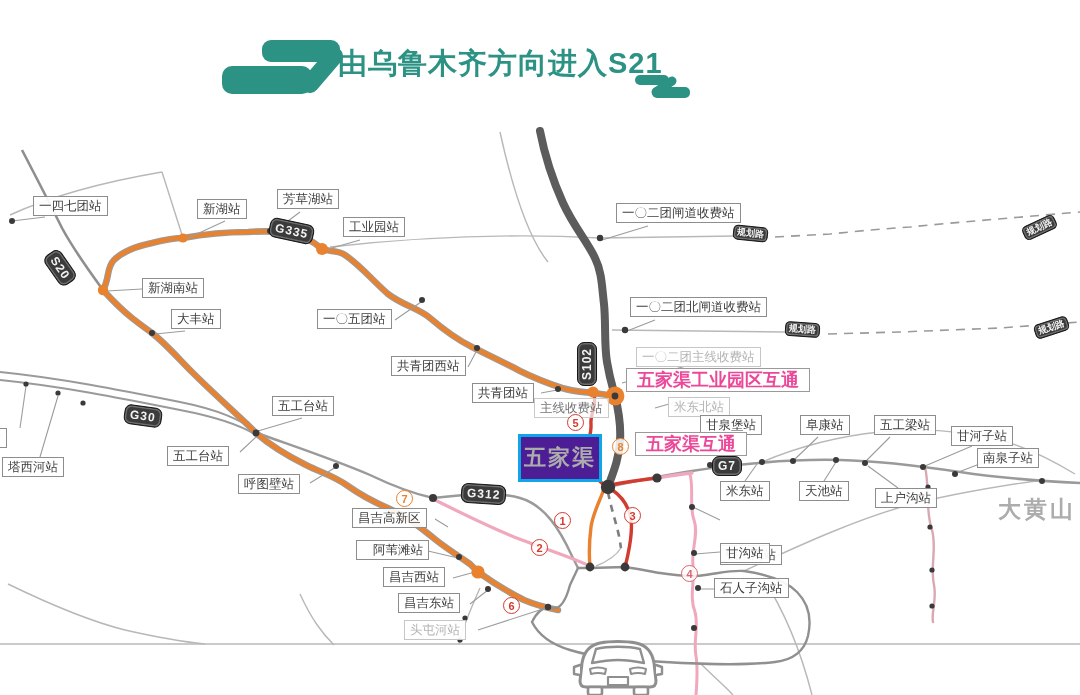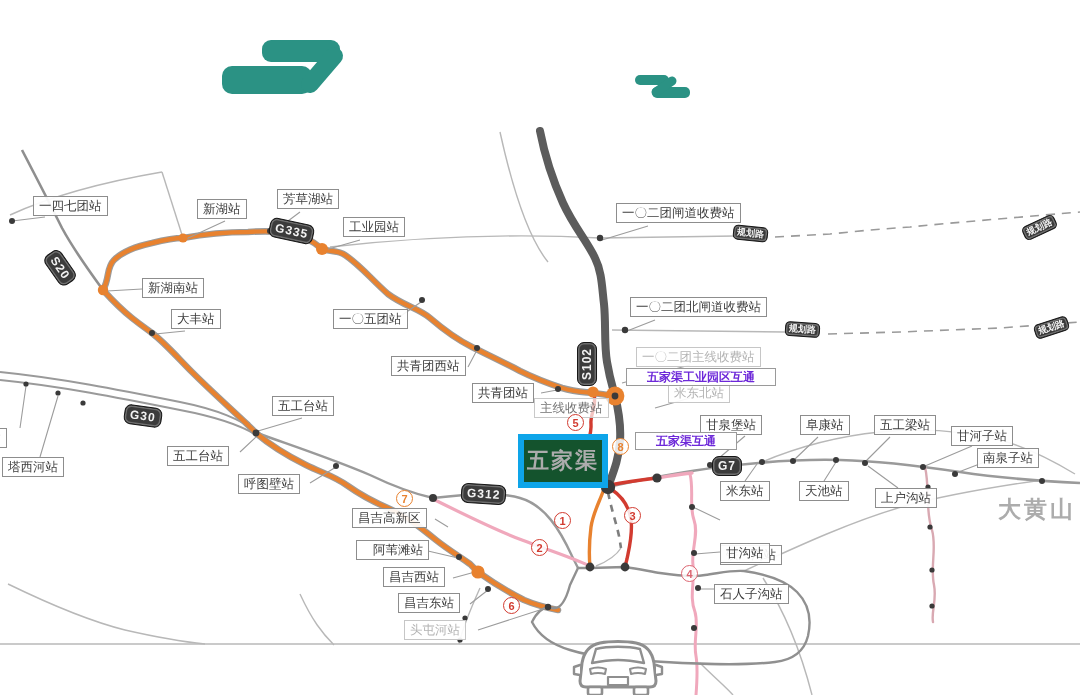--- a/index.html
+++ b/index.html
@@ -6,25 +6,25 @@
   .stage{position:relative;width:1080px;height:695px;background:#fff;overflow:hidden;
          font-family:"Liberation Sans",sans-serif;}
   svg.map{position:absolute;left:0;top:0;z-index:1;}
   .title{position:absolute;left:338px;top:44px;font-size:29px;font-weight:700;
          color:#2B9284;letter-spacing:1px;z-index:6;white-space:nowrap;}
   .lbl{position:absolute;font-family:"Liberation Serif",serif;font-size:12.5px;line-height:1;
        padding:3px 5px 2px;border:1px solid #8D8D8D;background:rgba(255,255,255,.92);
        color:#3D3D3D;white-space:nowrap;z-index:4;}
   .lbl.dim{color:#B3B3B3;border-color:#C6C6C6;}
   .lbl.orange{color:#737373;border-color:#C9C9C9;background:rgba(255,255,255,.7);margin-left:40px;}
-  .lbl.ic{font-family:"Liberation Sans",sans-serif;font-size:12px;font-weight:700;color:#6d28d9;
-          border-color:#9A9A9A;padding:2px 20px;z-index:5;background:#fff;}
+  .lbl.ic{font-family:"Liberation Sans",sans-serif;font-size:18px;font-weight:700;color:#ec4899;
+          border-color:#9A9A9A;padding:2px 10px;z-index:5;background:#fff;}
   .place{position:absolute;color:#ACACAC;font-weight:700;z-index:3;
          font-family:"Liberation Serif",serif;white-space:nowrap;}
-  .place.boxed{background:#14532d;border:6px solid #0ea5e9;display:flex;align-items:center;
+  .place.boxed{background:#4c1d95;border:3px solid #0ea5e9;display:flex;align-items:center;
                justify-content:center;}
   .badge{position:absolute;background:#3B3B3B;color:#F2F2F2;font-weight:700;font-size:12px;
          line-height:1;padding:3px 5px;border-radius:7px;border:1px solid #161616;
          box-shadow:inset 0 0 0 1.5px #6F6F6F;z-index:4;letter-spacing:1px;text-align:center;
          white-space:nowrap;}
   .badge.small{font-size:9px;padding:2px 3px;letter-spacing:0;border-radius:5px;}
   .mk{position:absolute;width:17px;height:17px;border-radius:50%;border:1.6px solid;
       display:flex;align-items:center;justify-content:center;font-size:11px;font-weight:700;
       background:rgba(255,255,255,.85);z-index:5;box-sizing:border-box;}
   .mk.red{color:#D23B30;border-color:#D23B30;}
@@ -175,67 +175,68 @@
       <rect x="222" y="66" width="90" height="28" rx="10"></rect>
       <path d="M310,84 L334,56" stroke="#2B9284" stroke-width="18" stroke-linecap="round" fill="none"></path>
     </g>
     <g fill="#2B9284">
       <rect x="635" y="75" width="34" height="10" rx="5"></rect>
       <rect x="652" y="87" width="38" height="11" rx="5"></rect>
       <path d="M656,92 L672,81" stroke="#2B9284" stroke-width="9" stroke-linecap="round" fill="none"></path>
     </g>
   </svg>
 
+  <div class="title">由乌鲁木齐方向进入S21</div>
 
   <div class="badge" style="left:42px;top:258px;transform:rotate(55deg);">S20</div>
   <div class="badge" style="left:269px;top:221px;transform:rotate(12deg);">G335</div>
   <div class="badge" style="left:565px;top:354px;transform:rotate(-90deg);">S102</div>
   <div class="badge" style="left:124px;top:406px;transform:rotate(8deg);">G30</div>
   <div class="badge" style="left:461px;top:484px;transform:rotate(4deg);">G312</div>
   <div class="badge" style="left:712px;top:456px;text-align:center;">G7</div>
   <div class="badge small" style="left:733px;top:226px;transform:rotate(6deg);">规划路</div>
   <div class="badge small" style="left:785px;top:322px;transform:rotate(4deg);">规划路</div>
   <div class="badge small" style="left:1022px;top:220px;transform:rotate(-25deg);">规划路</div>
   <div class="badge small" style="left:1034px;top:320px;transform:rotate(-18deg);">规划路</div>
 
   <div class="lbl" style="left:33px;top:196px;">一四七团站</div>
   <div class="lbl" style="left:197px;top:199px;">新湖站</div>
   <div class="lbl" style="left:277px;top:189px;">芳草湖站</div>
   <div class="lbl" style="left:343px;top:217px;">工业园站</div>
   <div class="lbl" style="left:142px;top:278px;">新湖南站</div>
   <div class="lbl" style="left:171px;top:309px;">大丰站</div>
-  <div class="lbl" style="left:317px;top:309px;margin-left:16px;">一〇五团站</div>
+  <div class="lbl" style="left:317px;top:309px;">一〇五团站</div>
   <div class="lbl" style="left:391px;top:356px;">共青团西站</div>
   <div class="lbl" style="left:472px;top:383px;">共青团站</div>
   <div class="lbl" style="left:272px;top:396px;">五工台站</div>
   <div class="lbl" style="left:167px;top:446px;">五工台站</div>
   <div class="lbl" style="left:2px;top:457px;">塔西河站</div>
   <div class="lbl" style="left:-18px;top:428px;">站</div>
   <div class="lbl" style="left:238px;top:474px;">呼图壁站</div>
   <div class="lbl" style="left:352px;top:508px;">昌吉高新区</div>
   <div class="lbl" style="left:356px;top:540px;padding-left:16px;">阿苇滩站</div>
   <div class="lbl" style="left:383px;top:567px;">昌吉西站</div>
   <div class="lbl" style="left:398px;top:593px;">昌吉东站</div>
   <div class="lbl dim" style="left:404px;top:620px;">头屯河站</div>
   <div class="lbl" style="left:616px;top:203px;">一〇二团闸道收费站</div>
   <div class="lbl" style="left:630px;top:297px;text-align:center;">一〇二团北闸道收费站</div>
   <div class="lbl dim" style="left:636px;top:347px;">一〇二团主线收费站</div>
   <div class="lbl orange" style="left:494px;top:398px;">主线收费站</div>
-  <div class="lbl dim" style="left:668px;top:383px;">米东北站</div>
+  <div class="lbl dim" style="left:668px;top:397px;">米东北站</div>
   <div class="lbl" style="left:700px;top:415px;">甘泉堡站</div>
   <div class="lbl" style="left:800px;top:415px;">阜康站</div>
   <div class="lbl" style="left:874px;top:415px;">五工梁站</div>
   <div class="lbl" style="left:951px;top:426px;">甘河子站</div>
   <div class="lbl" style="left:977px;top:448px;text-align:right;">南泉子站</div>
   <div class="lbl" style="left:720px;top:481px;">米东站</div>
   <div class="lbl" style="left:799px;top:481px;">天池站</div>
   <div class="lbl" style="left:875px;top:488px;">上户沟站</div>
   <div class="lbl" style="left:720px;top:511px;margin-top:34px;">铁厂沟站</div>
   <div class="lbl" style="left:720px;top:543px;">甘沟站</div>
-  <div class="lbl" style="left:714px;top:578px;margin-top:6px;">石人子沟站</div>
+  <div class="lbl" style="left:714px;top:578px;">石人子沟站</div>
 
   <div class="lbl ic" style="left:626px;top:368px;">五家渠工业园区互通</div>
   <div class="lbl ic" style="left:635px;top:432px;">五家渠互通</div>
 
   <div class="place boxed" style="left:518px;top:434px;width:78px;height:42px;font-size:22px;letter-spacing:2px;">五家渠</div>
   <div class="place" style="left:998px;top:494px;font-size:23px;letter-spacing:3px;">大黄山</div>
 
   <div class="mk red" style="left:554px;top:512px;">1</div>
   <div class="mk red" style="left:531px;top:539px;">2</div>
   <div class="mk red" style="left:624px;top:507px;">3</div>

